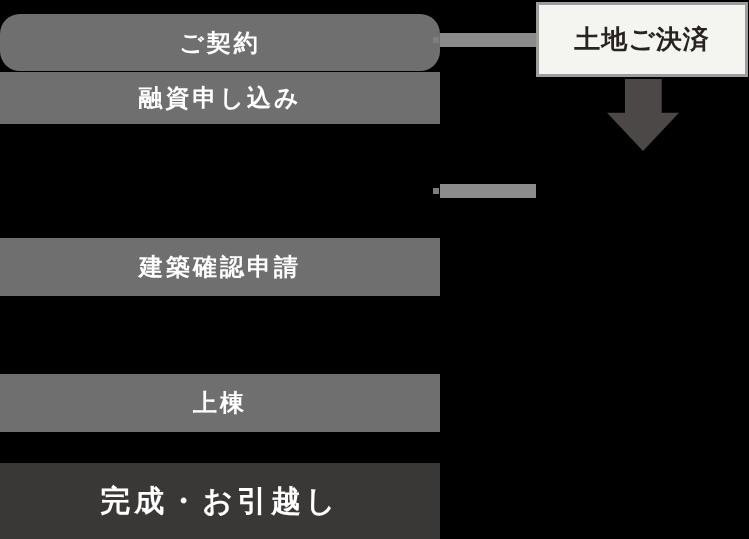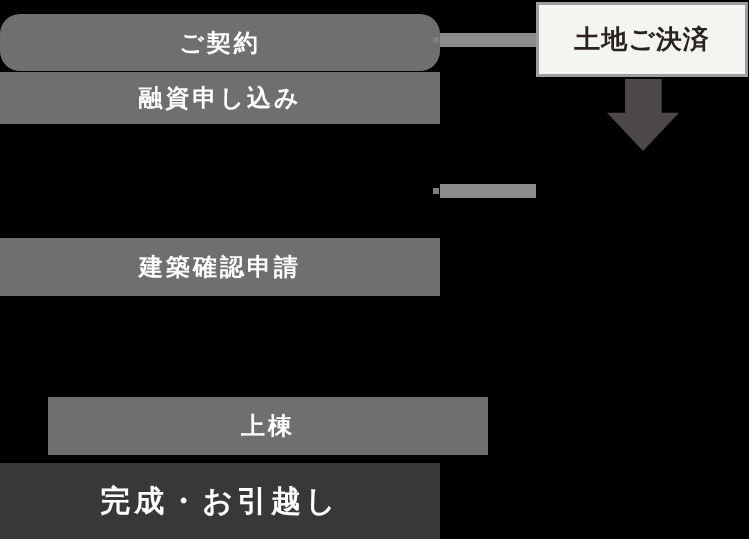--- a/index.html
+++ b/index.html
@@ -26,21 +26,21 @@
     align-items: center;
     justify-content: center;
     text-align: center;
     box-sizing: border-box;
   }
   .b1 { top: 14px;  height: 57px; border-radius: 20px; }
   .b2 { top: 72px;  height: 52px; }
   .b3 { top: 163px; height: 59px; }
   .b4 { top: 238px; height: 58px; text-align: right; }
   .b5 { top: 310px; height: 57px; }
-  .b6 { top: 397px; height: 58px; margin-left: 48px; }
+  .b6 { top: 374px; height: 58px; }
   .b7 {
     top: 463px;
     height: 76px;
     background: #3a3836;
     font-size: 30px;
     letter-spacing: 4px;
   }
 
   
   .connector {

